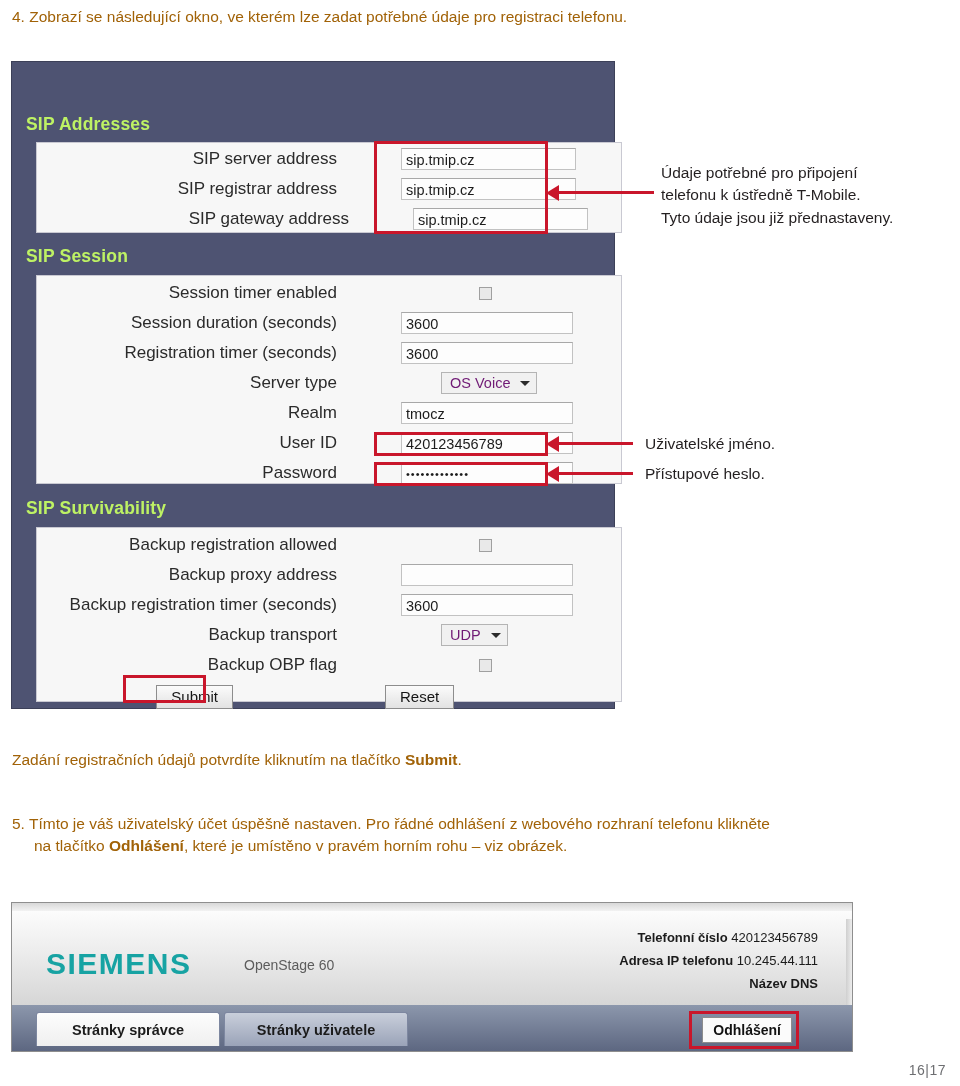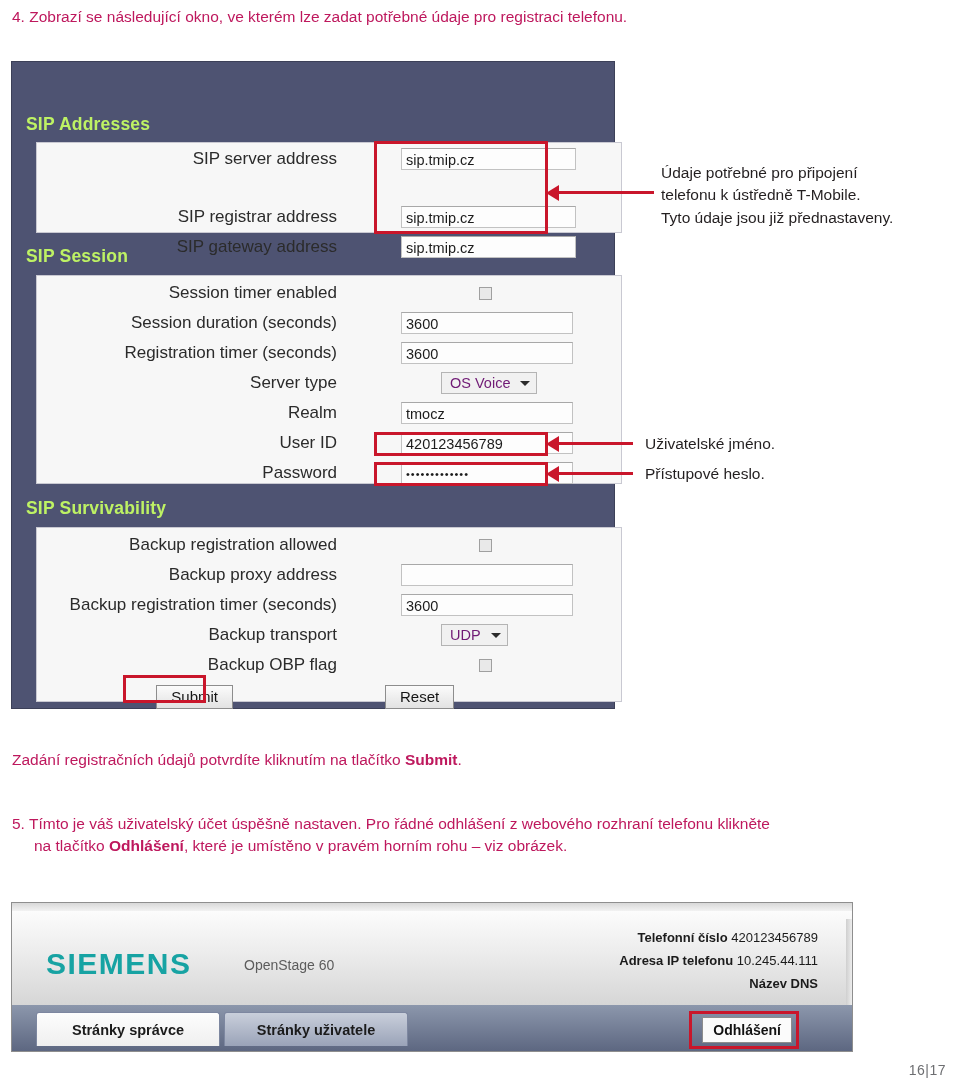--- a/index.html
+++ b/index.html
@@ -3,21 +3,21 @@
 <meta charset="utf-8">
 <style>
   html,body{margin:0;padding:0;}
   body{
     width:960px;height:1086px;background:#ffffff;
     font-family:"Liberation Sans","DejaVu Sans",sans-serif;
     color:#231f20;position:relative;overflow:hidden;
   }
 
   
-  .doc-line{position:absolute;font-size:15.5px;line-height:1.42;color:#be185d;}
+  .doc-line{position:absolute;font-size:15.5px;line-height:1.42;color:#a16207;}
   #step4{left:12px;top:6px;width:930px;}
   #caption-submit{left:12px;top:749px;width:930px;}
   #step5{left:12px;top:813px;width:930px;}
   #step5 .indent{display:block;padding-left:22px;}
   b{font-weight:bold;}
 
   .page-num{position:absolute;right:14px;bottom:8px;font-size:14px;color:#6d6e71;letter-spacing:.5px;}
 
   
   #shot1{position:absolute;left:11px;top:61px;width:604px;height:648px;
@@ -97,27 +97,27 @@
 
   <div class="sec-head" style="position:absolute;left:0;top:48px;">SIP Addresses</div>
 
   <div class="formbox" style="position:absolute;left:12px;top:80px;width:586px;height:91px;">
     <div class="frow" style="height:30px;margin-top:1px;">
       <div class="flabel">SIP server address</div>
       <div class="fctrl">
           <div class="txt wide">sip.tmip.cz</div>
         </div>
     </div>
-    <div class="frow" style="height:30px;margin-top:28px;">
+    <div class="frow" style="height:30px;">
       <div class="flabel">SIP registrar address</div>
       <div class="fctrl">
           <div class="txt wide">sip.tmip.cz</div>
         </div>
     </div>
-    <div class="frow" style="height:30px;">
+    <div class="frow" style="height:30px;padding-left:12px;">
       <div class="flabel">SIP gateway address</div>
       <div class="fctrl">
           <div class="txt wide">sip.tmip.cz</div>
         </div>
     </div>
   </div>
 
   <div class="sec-head" style="position:absolute;left:0;top:180px;">SIP Session</div>
 
   <div class="formbox" style="position:absolute;left:12px;top:213px;width:586px;height:209px;">

